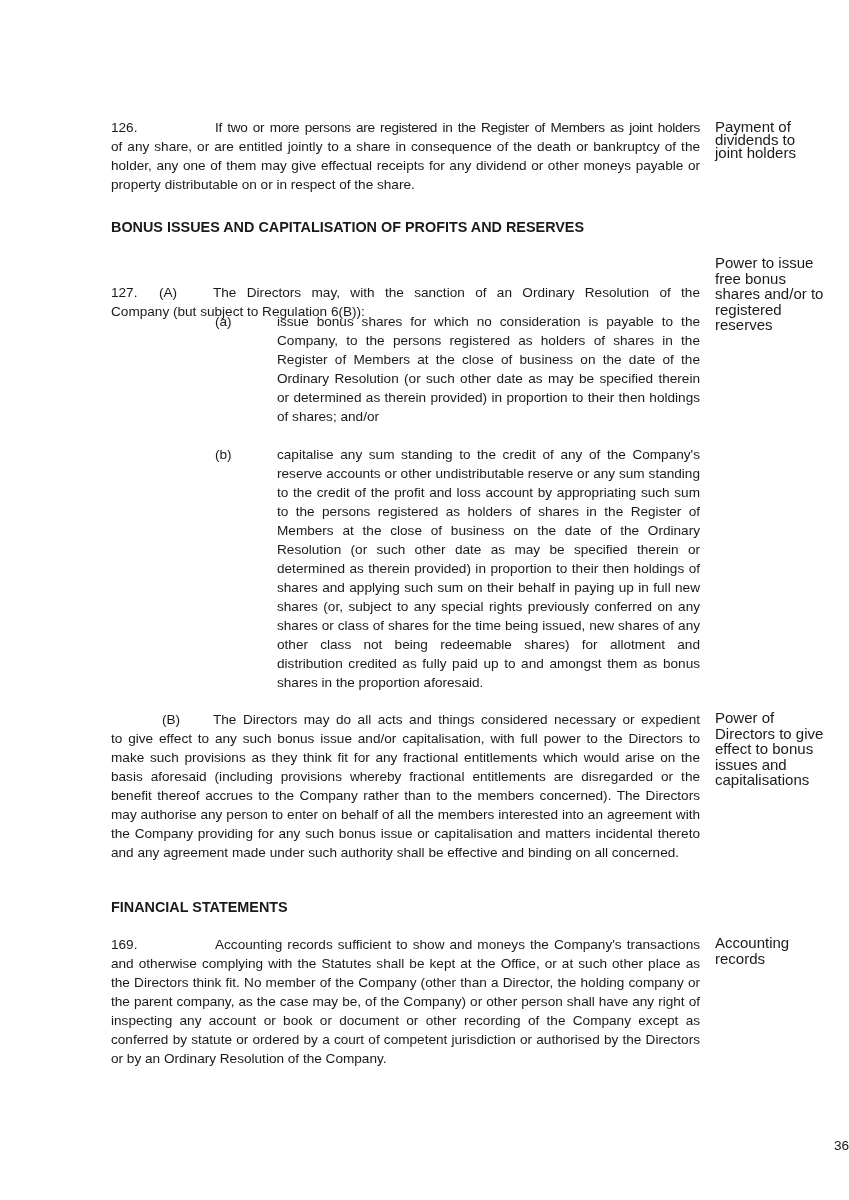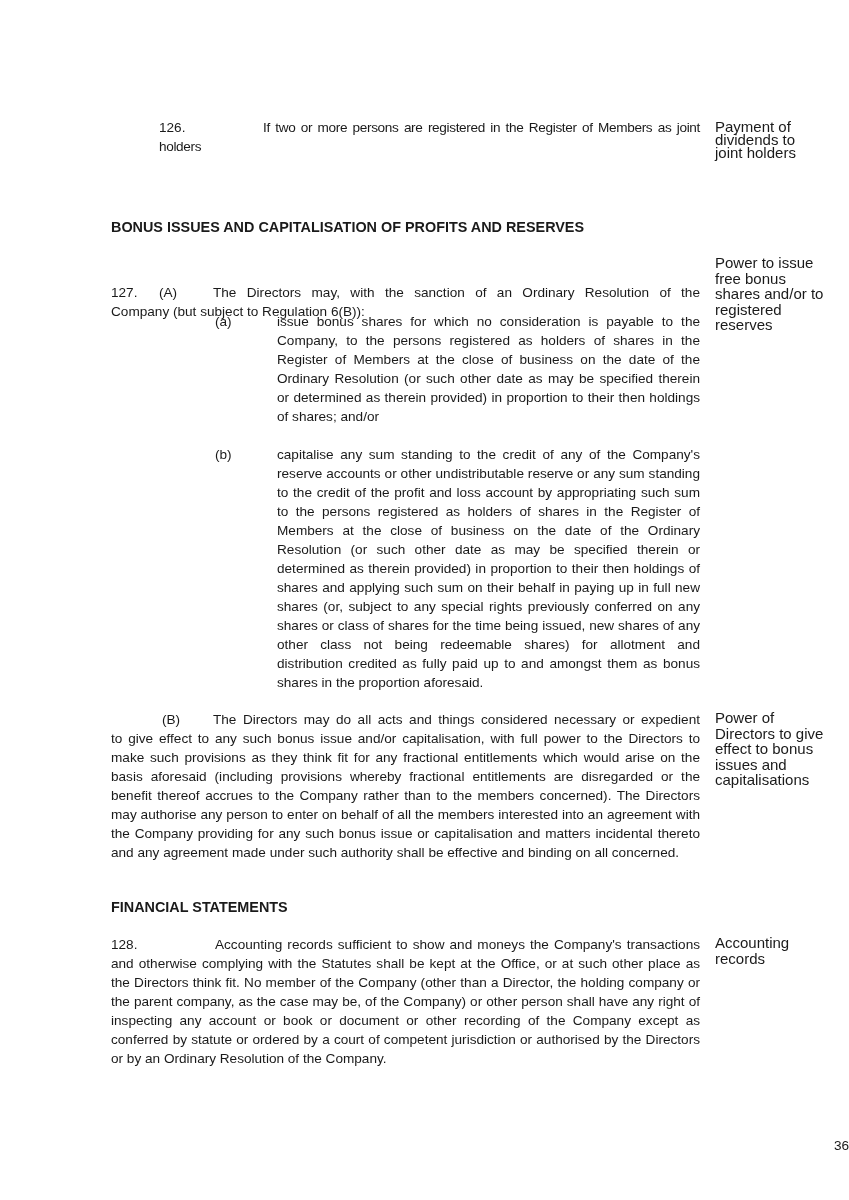--- a/index.html
+++ b/index.html
@@ -64,23 +64,24 @@
       left: 0;
       width: 849px;
       text-align: right;
       font-size: 13.6px;
     }
   </style>
 </head>
 <body>
 
 <div class="main" style="top:118px;">
-  <div style="text-align:justify; text-align-last:justify;margin-left:48px;">
+  <div style="text-align:justify; text-align-last:justify;">
     <span class="num" style="width:104px;">126.</span><span style="letter-spacing:-0.35px;">If two or more persons are registered in the Register of Members as joint holders</span>
   </div>
+  <div>of any share, or are entitled jointly to a share in consequence of the death or bankruptcy of the holder, any one of them may give effectual receipts for any dividend or other moneys payable or property distributable on or in respect of the share.</div>
 </div>
 <div class="margin-note" style="top:120px; width:95px; line-height:13px;">Payment of dividends to joint holders</div>
 
 <div class="heading" style="top:218px;">BONUS ISSUES AND CAPITALISATION OF PROFITS AND RESERVES</div>
 
 <div class="main" style="top:255px;">
   <div style="text-align:justify; text-align-last:justify;margin-top:28px;">
     <span class="num" style="width:48px;">127.</span><span class="num" style="width:54px;">(A)</span><span>The Directors may, with the sanction of an Ordinary Resolution of the</span>
   </div>
   <div>Company (but subject to Regulation 6(B)):</div>
@@ -102,19 +103,19 @@
     <span class="num" style="width:51px;"></span><span class="num" style="width:51px;">(B)</span><span>The Directors may do all acts and things considered necessary or expedient</span>
   </div>
   <div>to give effect to any such bonus issue and/or capitalisation, with full power to the Directors to make such provisions as they think fit for any fractional entitlements which would arise on the basis aforesaid (including provisions whereby fractional entitlements are disregarded or the benefit thereof accrues to the Company rather than to the members concerned).  The Directors may authorise any person to enter on behalf of all the members interested into an agreement with the Company providing for any such bonus issue or capitalisation and matters incidental thereto and any agreement made under such authority shall be effective and binding on all concerned.</div>
 </div>
 <div class="margin-note" style="top:710px; width:112px;">Power of Directors to give effect to bonus issues and capitalisations</div>
 
 <div class="heading" style="top:898px;">FINANCIAL STATEMENTS</div>
 
 <div class="main" style="top:935px;">
   <div style="text-align:justify; text-align-last:justify;">
-    <span class="num" style="width:104px;">128.</span><span>Accounting records sufficient to show and moneys the Company's transactions</span>
+    <span class="num" style="width:104px;">169.</span><span>Accounting records sufficient to show and moneys the Company's transactions</span>
   </div>
   <div>and otherwise complying with the Statutes shall be kept at the Office, or at such other place as the Directors think fit.  No member of the Company (other than a Director, the holding company or the parent company, as the case may be, of the Company) or other person shall have any right of inspecting any account or book or document or other recording of the Company except as conferred by statute or ordered by a court of competent jurisdiction or authorised by the Directors or by an Ordinary Resolution of the Company.</div>
 </div>
 <div class="margin-note" style="top:935px;">Accounting records</div>
 
 <div class="page-number">36</div>
 
 </body></html>

